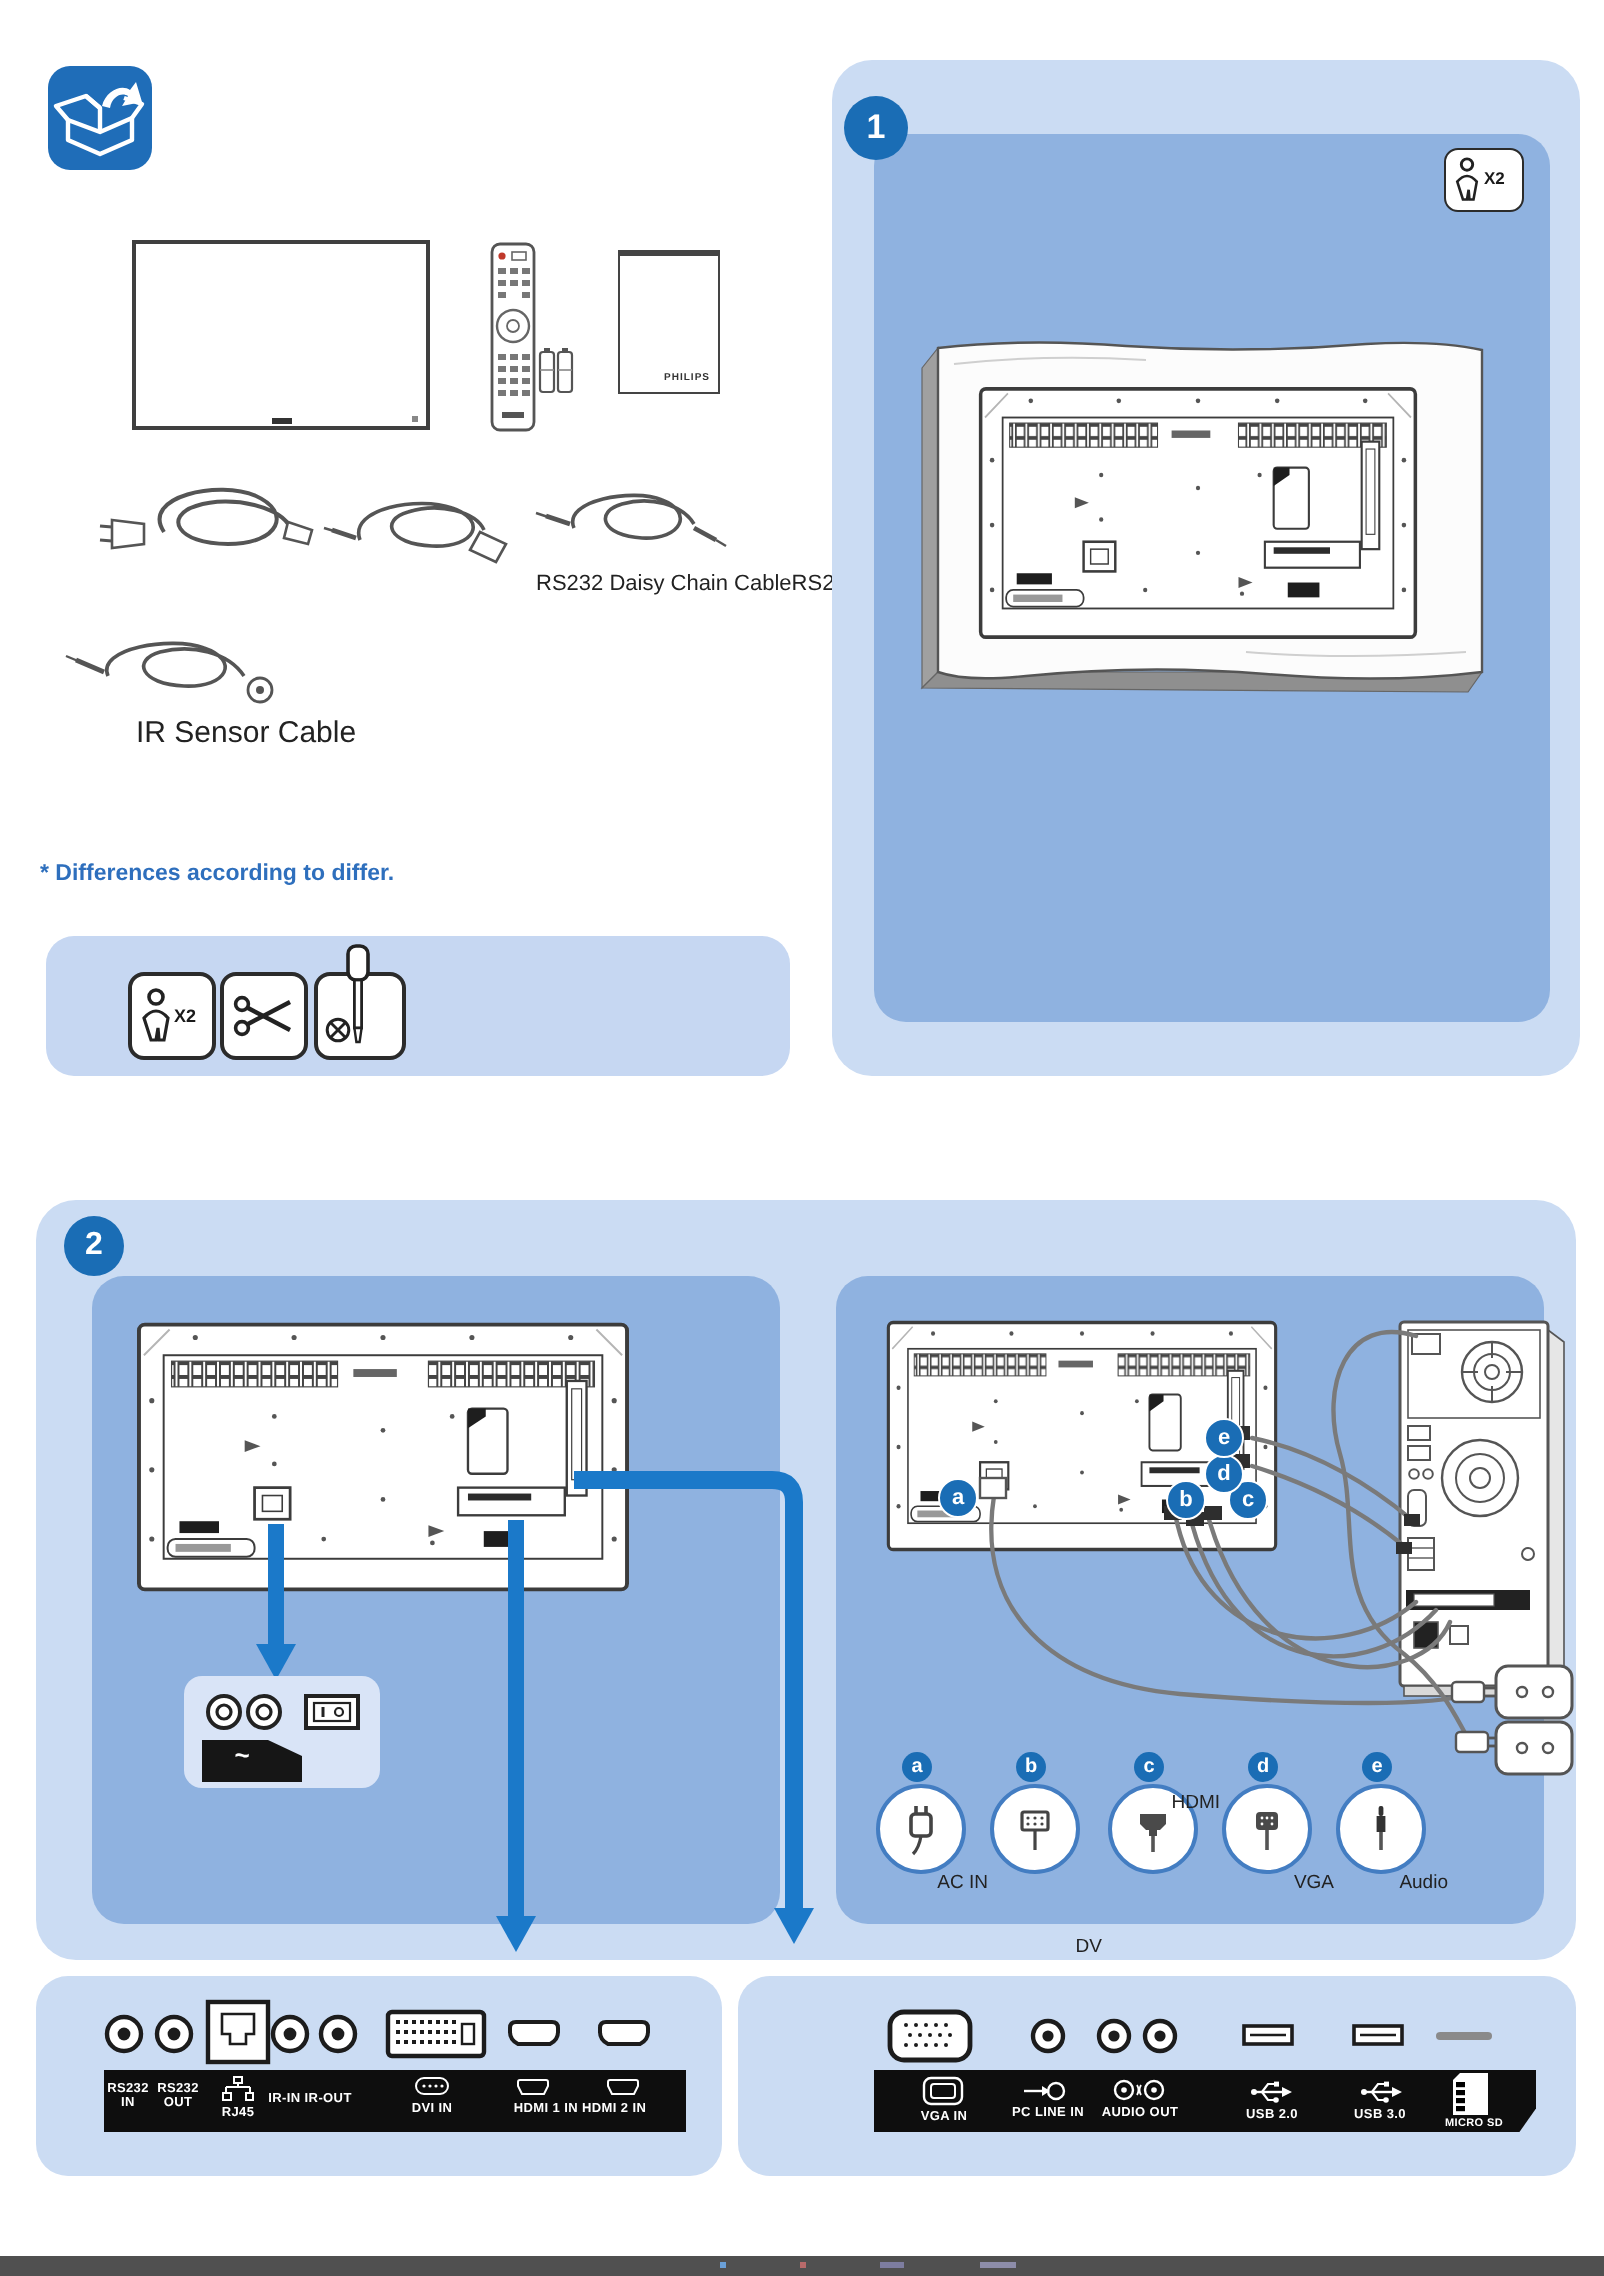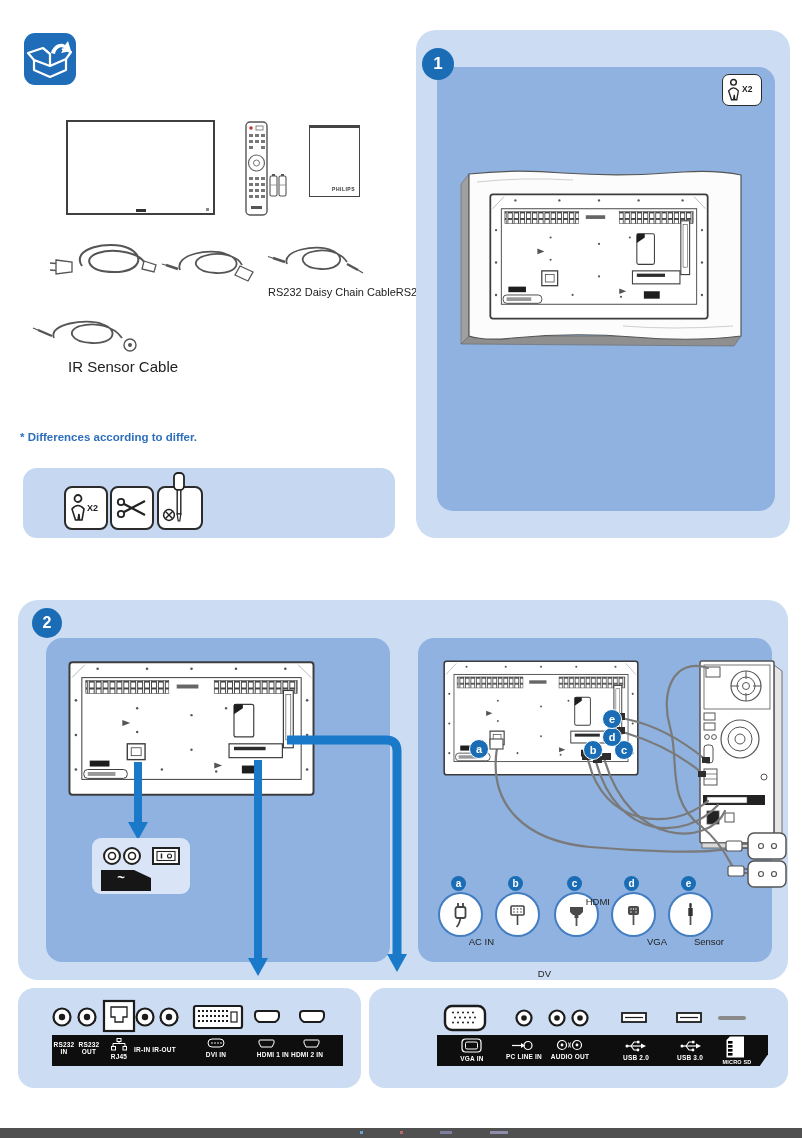--- a/index.html
+++ b/index.html
@@ -396,21 +396,21 @@
       <rect x="9.3" y="1" width="2.4" height="5" rx="1" fill="#333"></rect>
       <rect x="8.3" y="6" width="4.4" height="8" fill="#333"></rect>
       <path d="M10.5,14 v9" stroke="#555" stroke-width="1.8"></path>
     </svg>
   </div>
 
   <div class="legend-label" style="left:424px;top:936px">AC IN</div>
   <div class="legend-label" style="left:481px;top:968px">DV</div>
   <div class="legend-label" style="left:540px;top:896px">HDMI</div>
   <div class="legend-label" style="left:597px;top:936px">VGA</div>
-  <div class="legend-label" style="left:654px;top:936px">Sensor</div>
+  <div class="legend-label" style="left:654px;top:936px">Audio</div>
 
   <div class="strip" style="left:18px;top:988px;width:343px;height:100px"></div>
   <svg class="abs" style="left:40px;top:995px" width="300" height="40" viewBox="0 0 300 40">
     <g fill="#fff" stroke="#1c1c1c">
       <circle cx="22" cy="22" r="8.5" stroke-width="2.2"></circle>
       <circle cx="47" cy="22" r="8.5" stroke-width="2.2"></circle>
       <circle cx="105" cy="22" r="8.5" stroke-width="2.2"></circle>
       <circle cx="129" cy="22" r="8.5" stroke-width="2.2"></circle>
     </g>
     <g fill="#1c1c1c">

